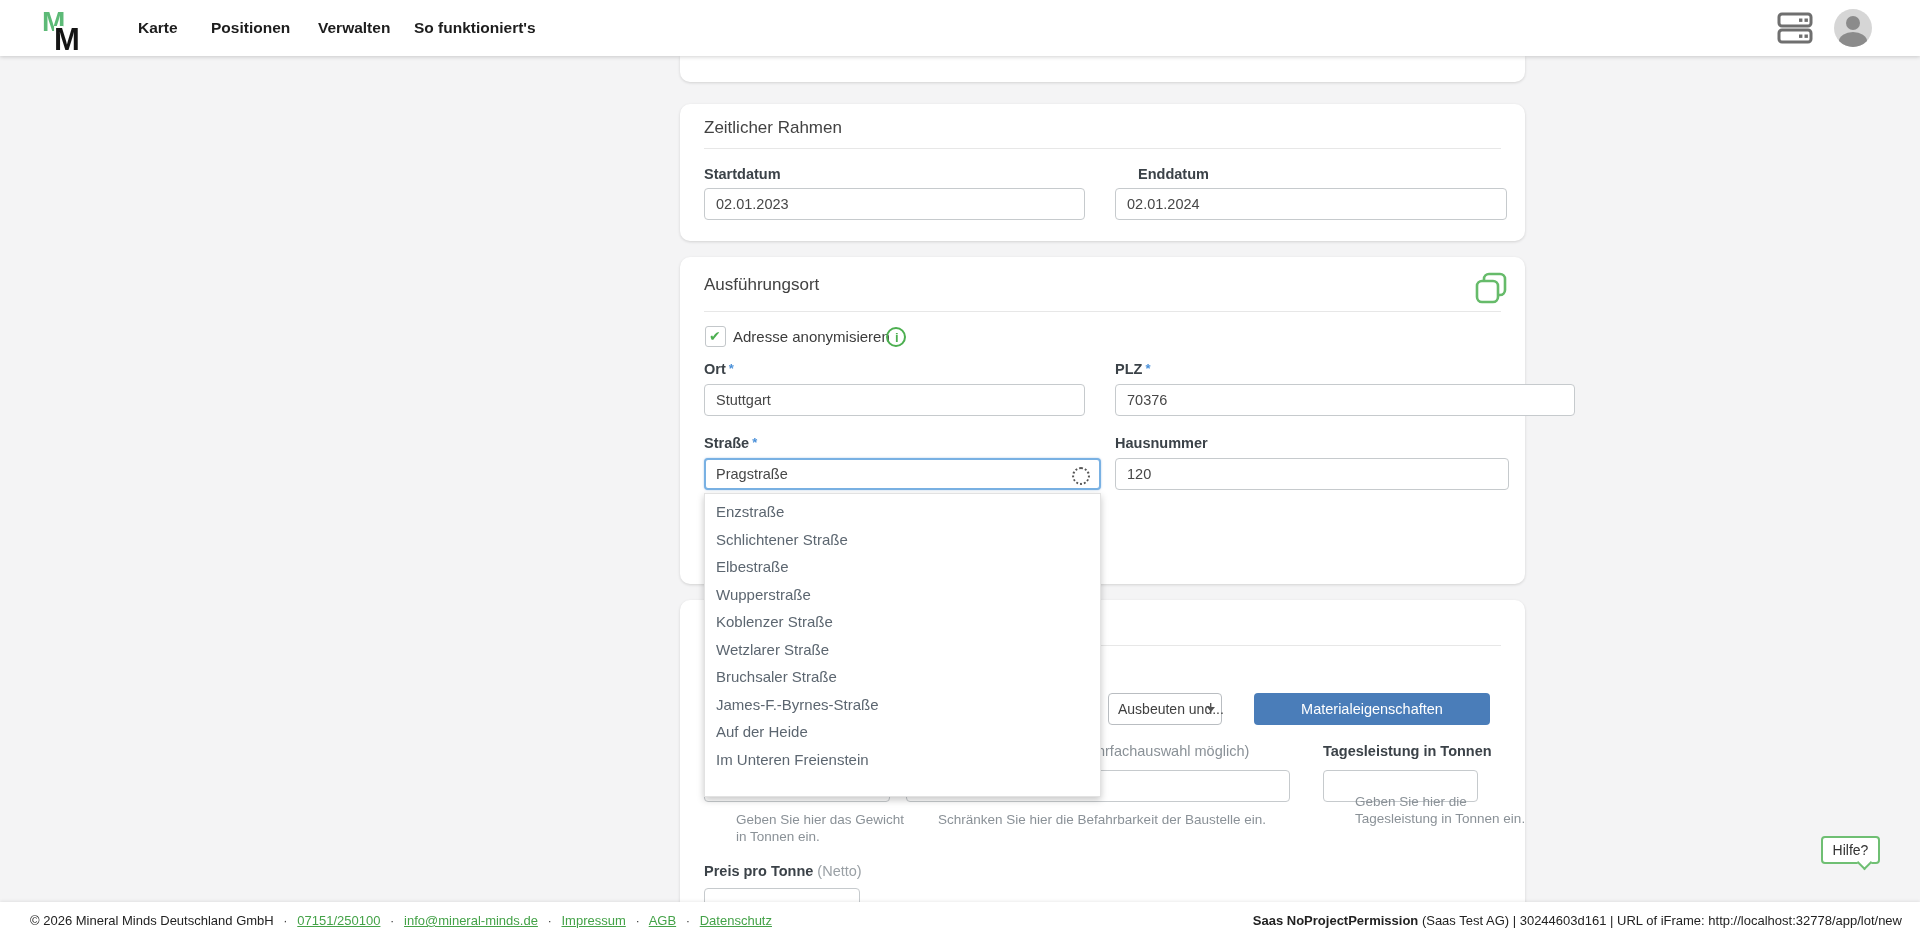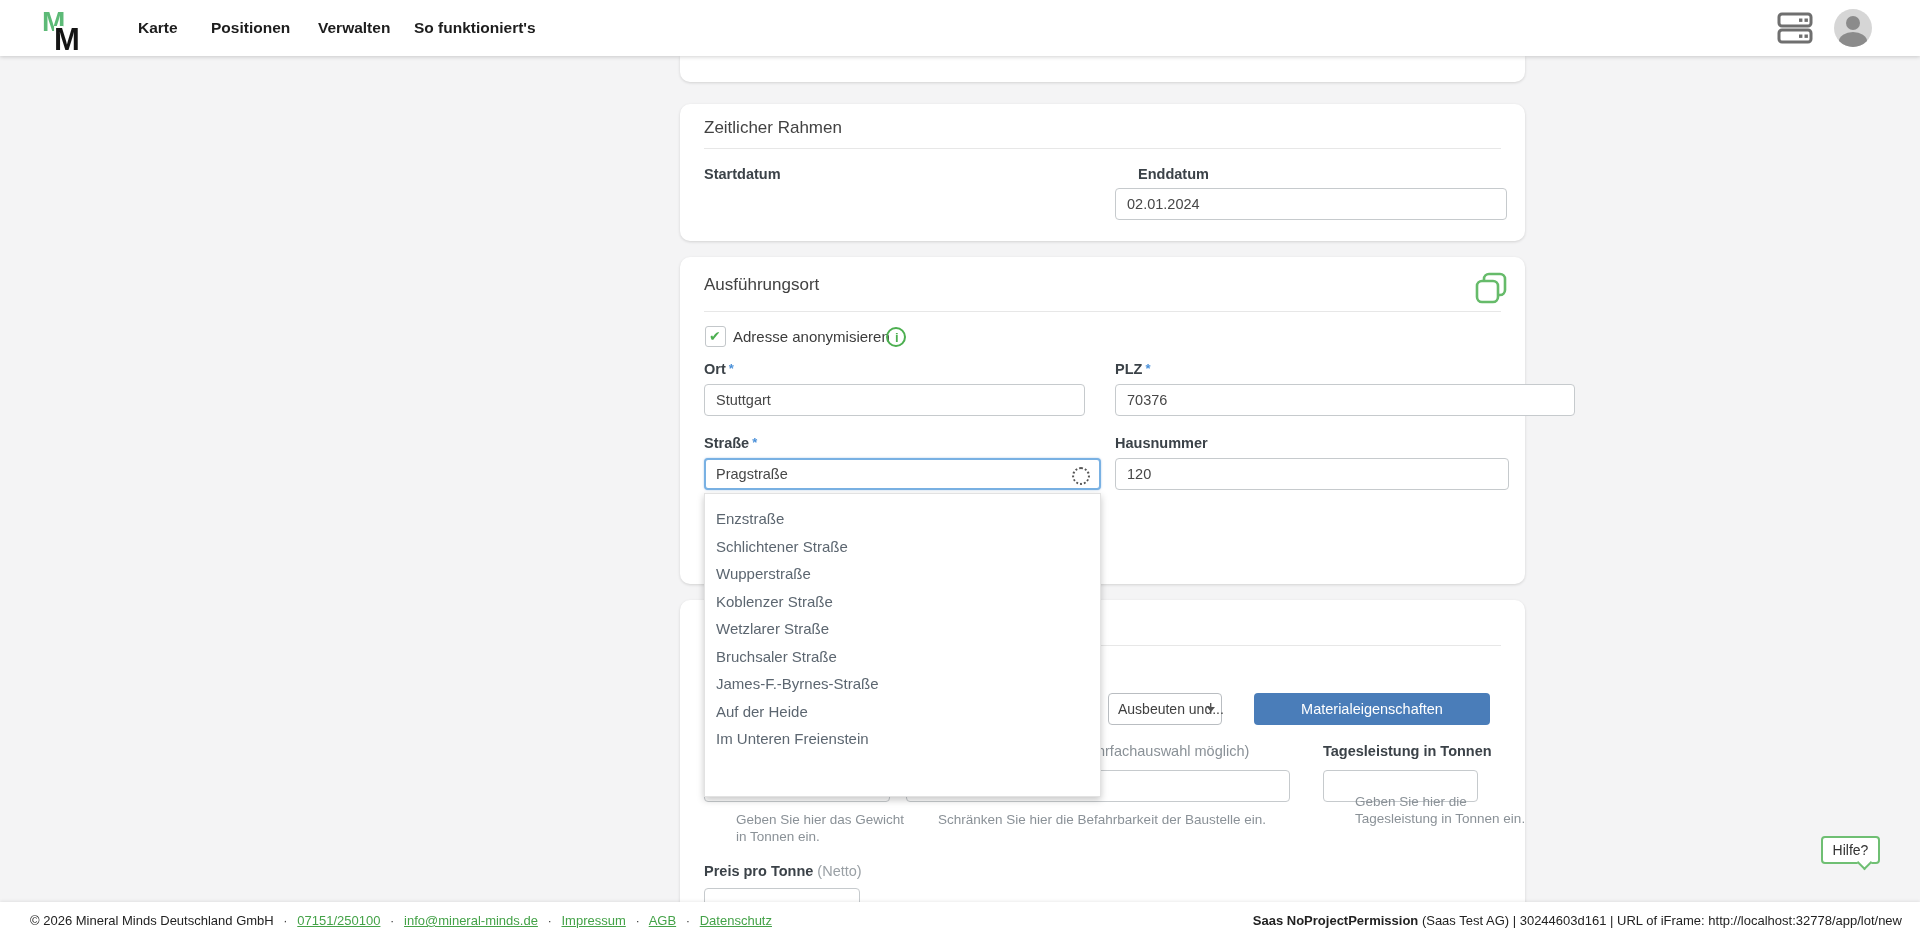--- a/index.html
+++ b/index.html
@@ -39,21 +39,21 @@
   .info-icon{position:absolute;width:20px;height:20px;box-sizing:border-box;border:2px solid #4caf50;
              border-radius:50%;cursor:pointer;}
   .info-icon::after{content:"i";position:absolute;left:7px;top:1px;font-size:13px;color:#4caf50;font-weight:700;}
 
   
   .spinner{position:absolute;width:14px;height:14px;border:2px dotted #555;border-radius:50%;}
 
   
   .dropdown{position:absolute;left:704px;top:493px;width:397px;height:304px;background:#fff;
             border:1px solid #e2e2e2;box-shadow:0 3px 7px rgba(0,0,0,.22);z-index:10;
-            overflow:hidden;padding-top:11px;box-sizing:border-box;}
+            overflow:hidden;padding-top:4px;box-sizing:border-box;}
   .dd-item{height:27.5px;line-height:27.5px;padding-left:11px;font-size:15px;color:#5c6670;
            cursor:pointer;white-space:nowrap;}
 
   
   .select{position:absolute;height:32px;box-sizing:border-box;border:1px solid #b9bdc1;border-radius:4px;
           background:#fff;font-size:14px;color:#3f3f3f;line-height:30px;padding:0 18px 0 9px;cursor:pointer;
           white-space:nowrap;}
   .select::after{content:"";position:absolute;right:6px;top:13px;border-left:4px solid transparent;
                  border-right:4px solid transparent;border-top:5px solid #555;}
   .btn-primary{position:absolute;height:32px;box-sizing:border-box;border:none;border-radius:4px;
@@ -110,20 +110,21 @@
     </div>
   </div>
 
   <div class="card card-partial"></div>
 
   <div class="card" style="top:104px;height:137px">
     <div class="card-title" style="top:14px">Zeitlicher Rahmen</div>
     <div class="divider" style="top:44px"></div>
 
     <div class="f-label" style="left:24px;top:62px">Startdatum</div>
+    <input class="inp" style="left: 24px; top: 84px; width: 381px;" value="02.01.2023">
     <div class="f-label" style="left:458px;top:62px">Enddatum</div>
     <input class="inp" style="left: 435px; top: 84px; width: 392px;" value="02.01.2024">
   </div>
 
   <div class="card" style="top:257px;height:327px">
     <div class="card-title" style="top:18px">Ausführungsort</div>
     <div style="position:absolute;left:793px;top:14px;cursor:pointer">
       <svg width="38" height="36" viewBox="0 0 38 36">
         <rect x="11" y="3" width="21" height="21" rx="5" fill="none" stroke="#66bb6a" stroke-width="2.6"></rect>
         <rect x="4" y="10" width="21" height="21" rx="5" fill="#ffffff" stroke="#66bb6a" stroke-width="2.6"></rect>
@@ -174,20 +175,21 @@
     <div class="f-label" style="left:24px;top:263px">
       <span>Preis pro Tonne</span>
       <span style="font-weight:400;color:#9aa0a5">(Netto)</span>
     </div>
     <input class="inp" style="left: 24px; top: 288px; width: 156px;">
   </div>
 
   <div class="dropdown">
     <div class="dd-item">Enzstraße</div>
     <div class="dd-item">Schlichtener Straße</div>
+    <div class="dd-item">Elbestraße</div>
     <div class="dd-item">Wupperstraße</div>
     <div class="dd-item">Koblenzer Straße</div>
     <div class="dd-item">Wetzlarer Straße</div>
     <div class="dd-item">Bruchsaler Straße</div>
     <div class="dd-item">James-F.-Byrnes-Straße</div>
     <div class="dd-item">Auf der Heide</div>
     <div class="dd-item">Im Unteren Freienstein</div>
   </div>
 
   <div class="hilfe">Hilfe?</div>

